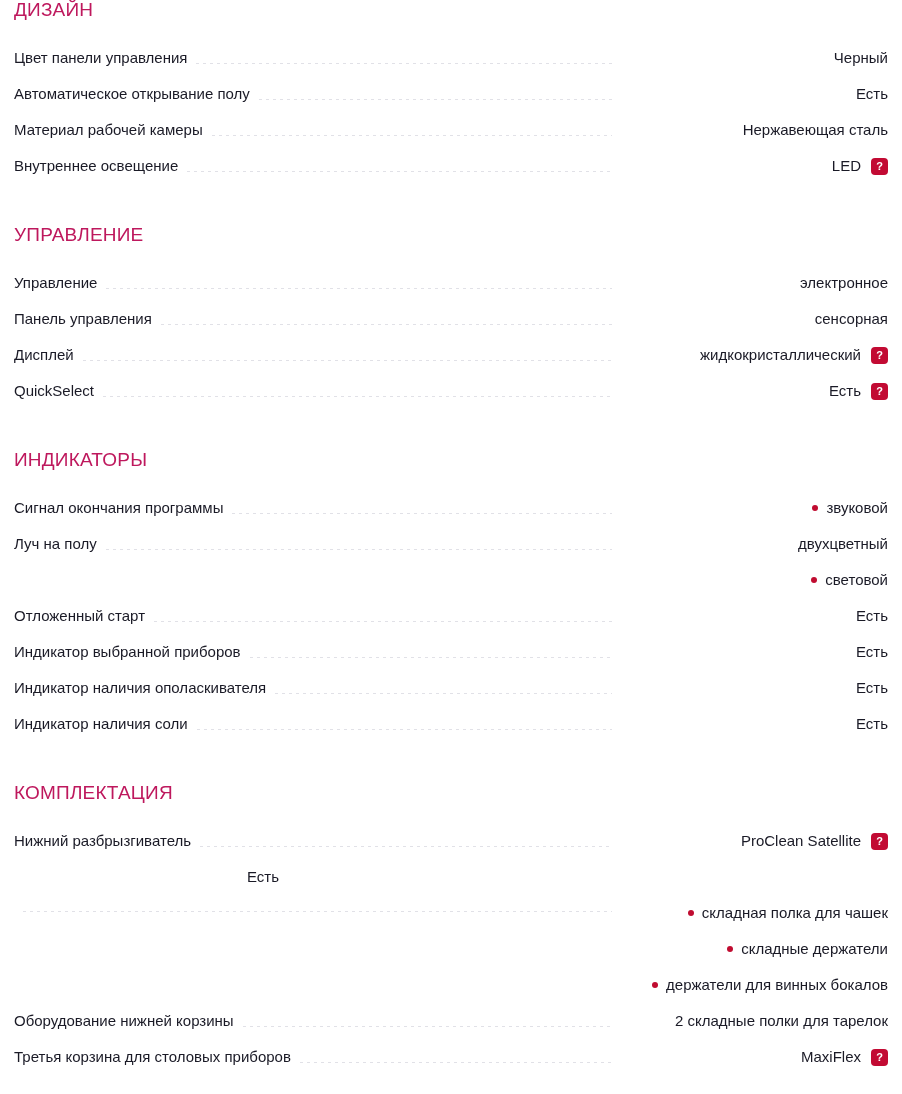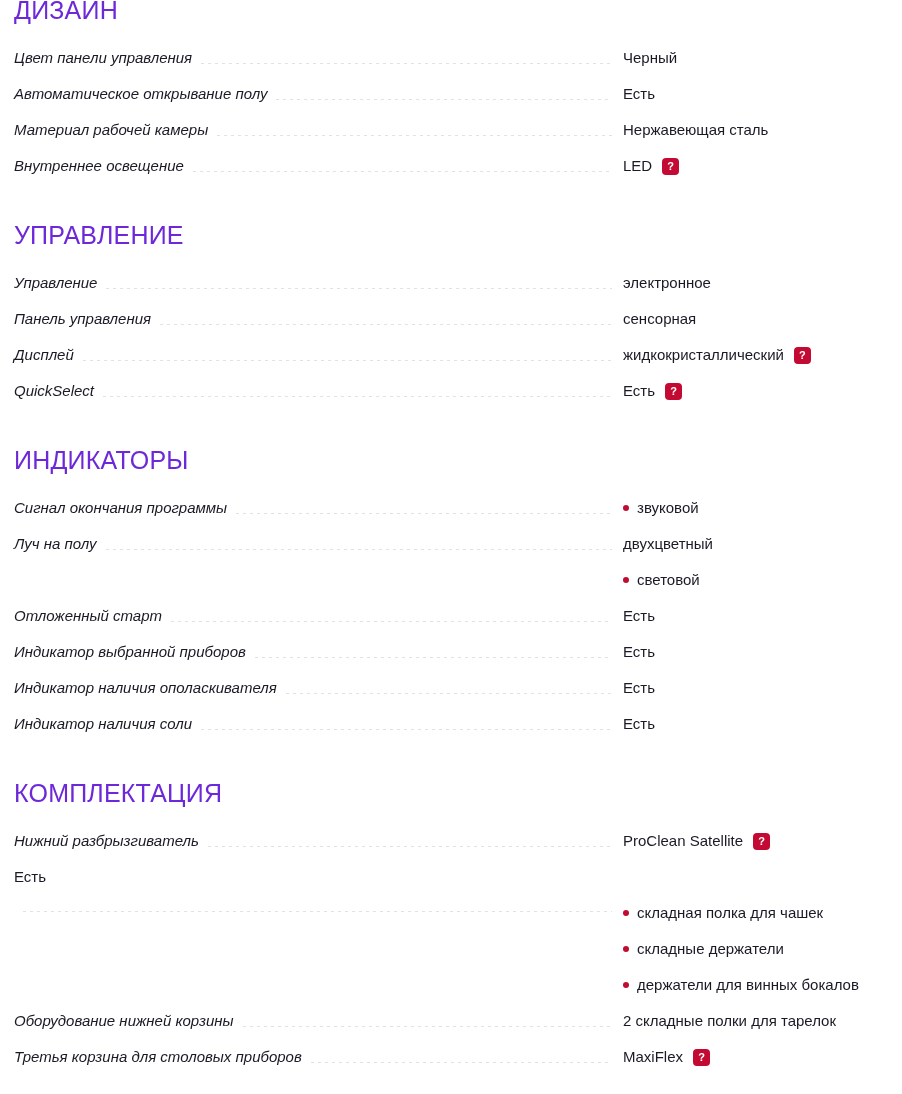--- a/index.html
+++ b/index.html
@@ -7,59 +7,59 @@
   body {
     width: 902px;
     height: 1094px;
     font-family: "Liberation Sans", "DejaVu Sans", sans-serif;
     color: #1a1a26;
     overflow: hidden;
   }
   .page { padding: 0 14px 20px 14px; }
 
   .section-title {
-    font-size: 25px;
+    font-size: 19px;
     line-height: 20px;
     font-weight: 400;
-    color: #6d28d9;
+    color: #be185d;
     margin: 41px 0 20px 0;
     letter-spacing: 0.2px;
   }
   .section:first-child .section-title { margin-top: 0; }
 
   .row {
     display: flex;
     align-items: center;
     height: 36px;
   }
   .left {
     flex: 1;
     min-width: 0;
     display: flex;
     align-items: flex-end;
     align-self: center;
-    font-style: italic;
   }
   .label {
     font-size: 15px;
     line-height: 18px;
     white-space: nowrap;
     color: #1a1a26;
   }
   .leader {
     flex: 1;
     height: 1px;
     margin: 0 11px 3px 9px;
     background-image: repeating-linear-gradient(to right, #e1e1e7 0px, #e1e1e7 3px, transparent 3px, transparent 7px);
   }
   .value-cell {
     width: 265px;
     flex: none;
     display: flex;
     align-items: center;
+    justify-content: flex-end;
   }
   .value-text {
     font-size: 15px;
     line-height: 18px;
     color: #1a1a26;
     white-space: nowrap;
   }
   .bullet {
     width: 6px;
     height: 6px;

